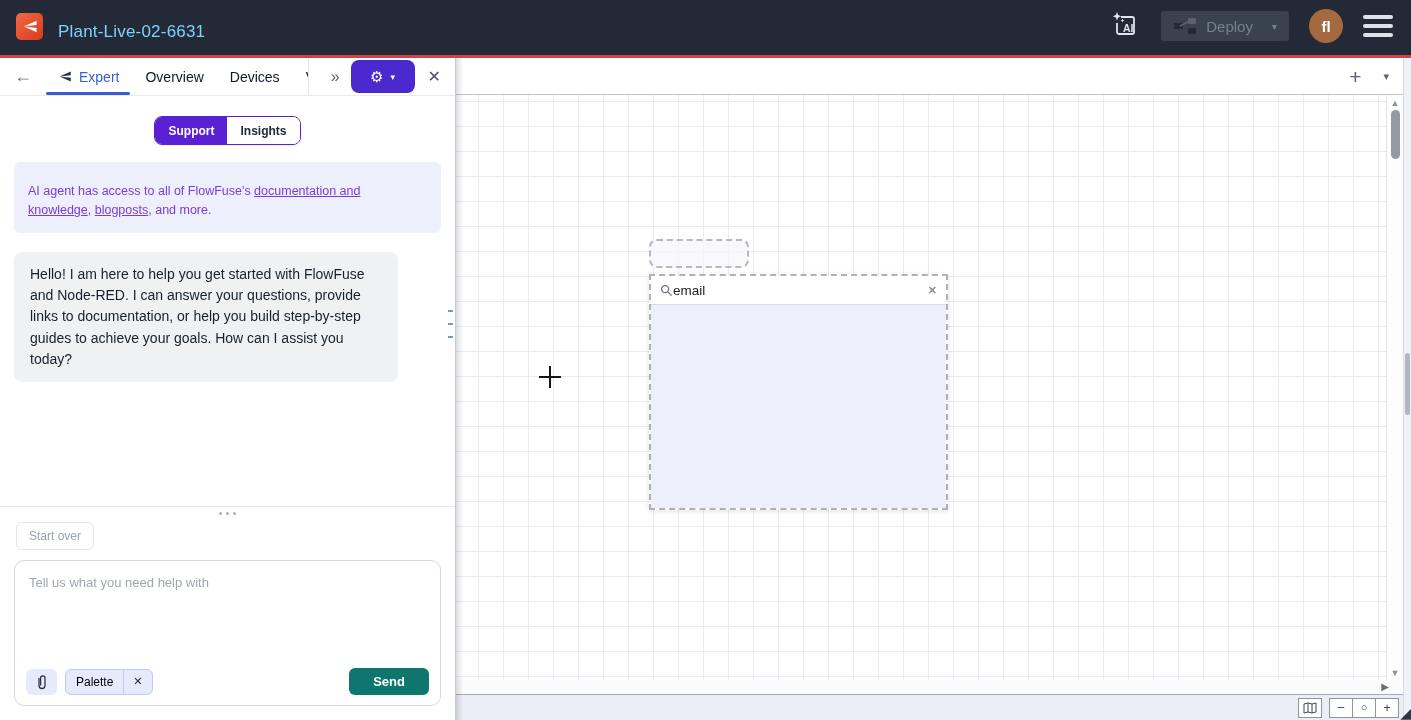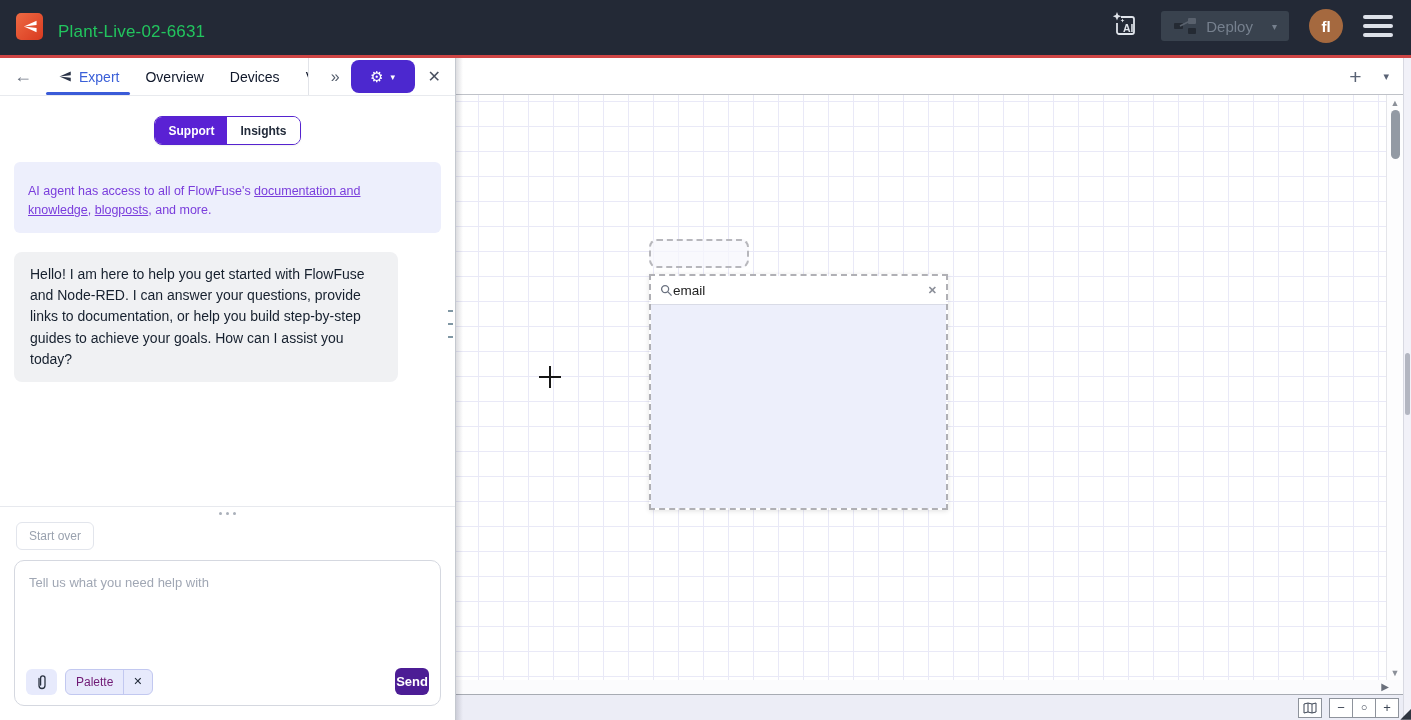--- a/index.html
+++ b/index.html
@@ -13,21 +13,21 @@
   .hdr {
     position: absolute; top:0; left:0; right:0; height:58px;
     background:#232936; border-bottom:3px solid #cf4545;
     display:flex; align-items:center; padding:0 18px 3px 16px;
   }
   .logo {
     width:27px; height:27px; border-radius:5px; flex:0 0 auto;
     background:linear-gradient(135deg,#ee6a43,#d93a20);
     display:flex; align-items:center; justify-content:center; cursor:pointer;
   }
-  .hdr-title { color:#22c55e; font-size:17px; margin-left:15px; letter-spacing:.2px;margin-top:12px; }
+  .hdr-title { color:#7dd3fc; font-size:17px; margin-left:15px; letter-spacing:.2px;margin-top:12px; }
   .hdr-right { margin-left:auto; display:flex; align-items:center; gap:20px; }
   .ai-btn { background:none; border:none; cursor:pointer; display:flex; }
   .deploy {
     height:30px; background:#39424e; border-radius:3px; cursor:pointer;
     display:flex; align-items:center; color:#76808e; font-size:15px; padding:0 12px; gap:9px;
   }
   .deploy .caret { font-size:10px; color:#76808e; margin-left:10px; }
   .avatar {
     width:34px; height:34px; border-radius:50%; background:#a5693f; cursor:pointer;
     color:#fff; font-size:15px; font-weight:bold; display:flex; align-items:center; justify-content:center;
@@ -88,24 +88,24 @@
   .start-over { margin:7px 0 0 16px; background:#fff; border:1px solid #e2e5ec; border-radius:6px;
     color:#9aa2af; font-size:12px; padding:6px 12px; cursor:pointer; font-family:inherit; }
   .input-box { margin:10px 14px 0; border:1px solid #d5d8e0; border-radius:10px; height:146px; display:flex; flex-direction:column; background:#fff; }
   .input-box textarea { flex:1; border:none; outline:none; resize:none; background:transparent;
     padding:14px; font-family:inherit; font-size:13px; color:#333; border-radius:10px; }
   .input-box textarea::placeholder { color:#a0a7b4; }
   .input-actions { display:flex; align-items:center; gap:8px; padding:0 11px 10px; }
   .clip-btn { width:31px; height:26px; background:#e7eafc; border:none; border-radius:6px; cursor:pointer;
     display:flex; align-items:center; justify-content:center; }
   .palette-chip { display:flex; align-items:stretch; background:#e7eafc; border:1px solid #c2c8f0; border-radius:6px; height:26px; overflow:hidden; }
-  .palette-label { display:flex; align-items:center; padding:0 10px; font-size:12px; color:#701a75; }
+  .palette-label { display:flex; align-items:center; padding:0 10px; font-size:12px; color:#000000; }
   .palette-x { display:flex; align-items:center; padding:0 9px; border-left:1px solid #c2c8f0; font-size:11px; color:#222b3a; cursor:pointer; background:transparent; border-top:none;border-right:none;border-bottom:none; }
-  .send-btn { margin-left:auto; background:#4c1d95; border:none; border-radius:6px; color:#fff;
-    font-size:13px; font-weight:600; padding:6px 1px; cursor:pointer; font-family:inherit; }
+  .send-btn { margin-left:auto; background:#0f766e; border:none; border-radius:6px; color:#fff;
+    font-size:13px; font-weight:600; padding:6px 24px; cursor:pointer; font-family:inherit; }
 
   
   .flowbar { position:absolute; top:0; left:0; right:0; height:37px; background:#fff; border-bottom:1px solid #bfc2c8;
     display:flex; align-items:center; justify-content:flex-end; gap:22px; padding-right:14px; z-index:4; }
   .flow-add { background:none; border:none; color:#5a6375; font-size:21px; cursor:pointer; line-height:1; }
   .flow-caret { background:none; border:none; color:#5a6375; font-size:11px; cursor:pointer; }
 
   .grid-area { position:absolute; top:37px; left:0; right:0; bottom:40px; background-color:#fff;
     background-image: linear-gradient(#e9e9f7 1px, transparent 1px), linear-gradient(90deg,#e9e9f7 1px, transparent 1px);
     background-size:25px 25px; background-position:-3px -19px; }

